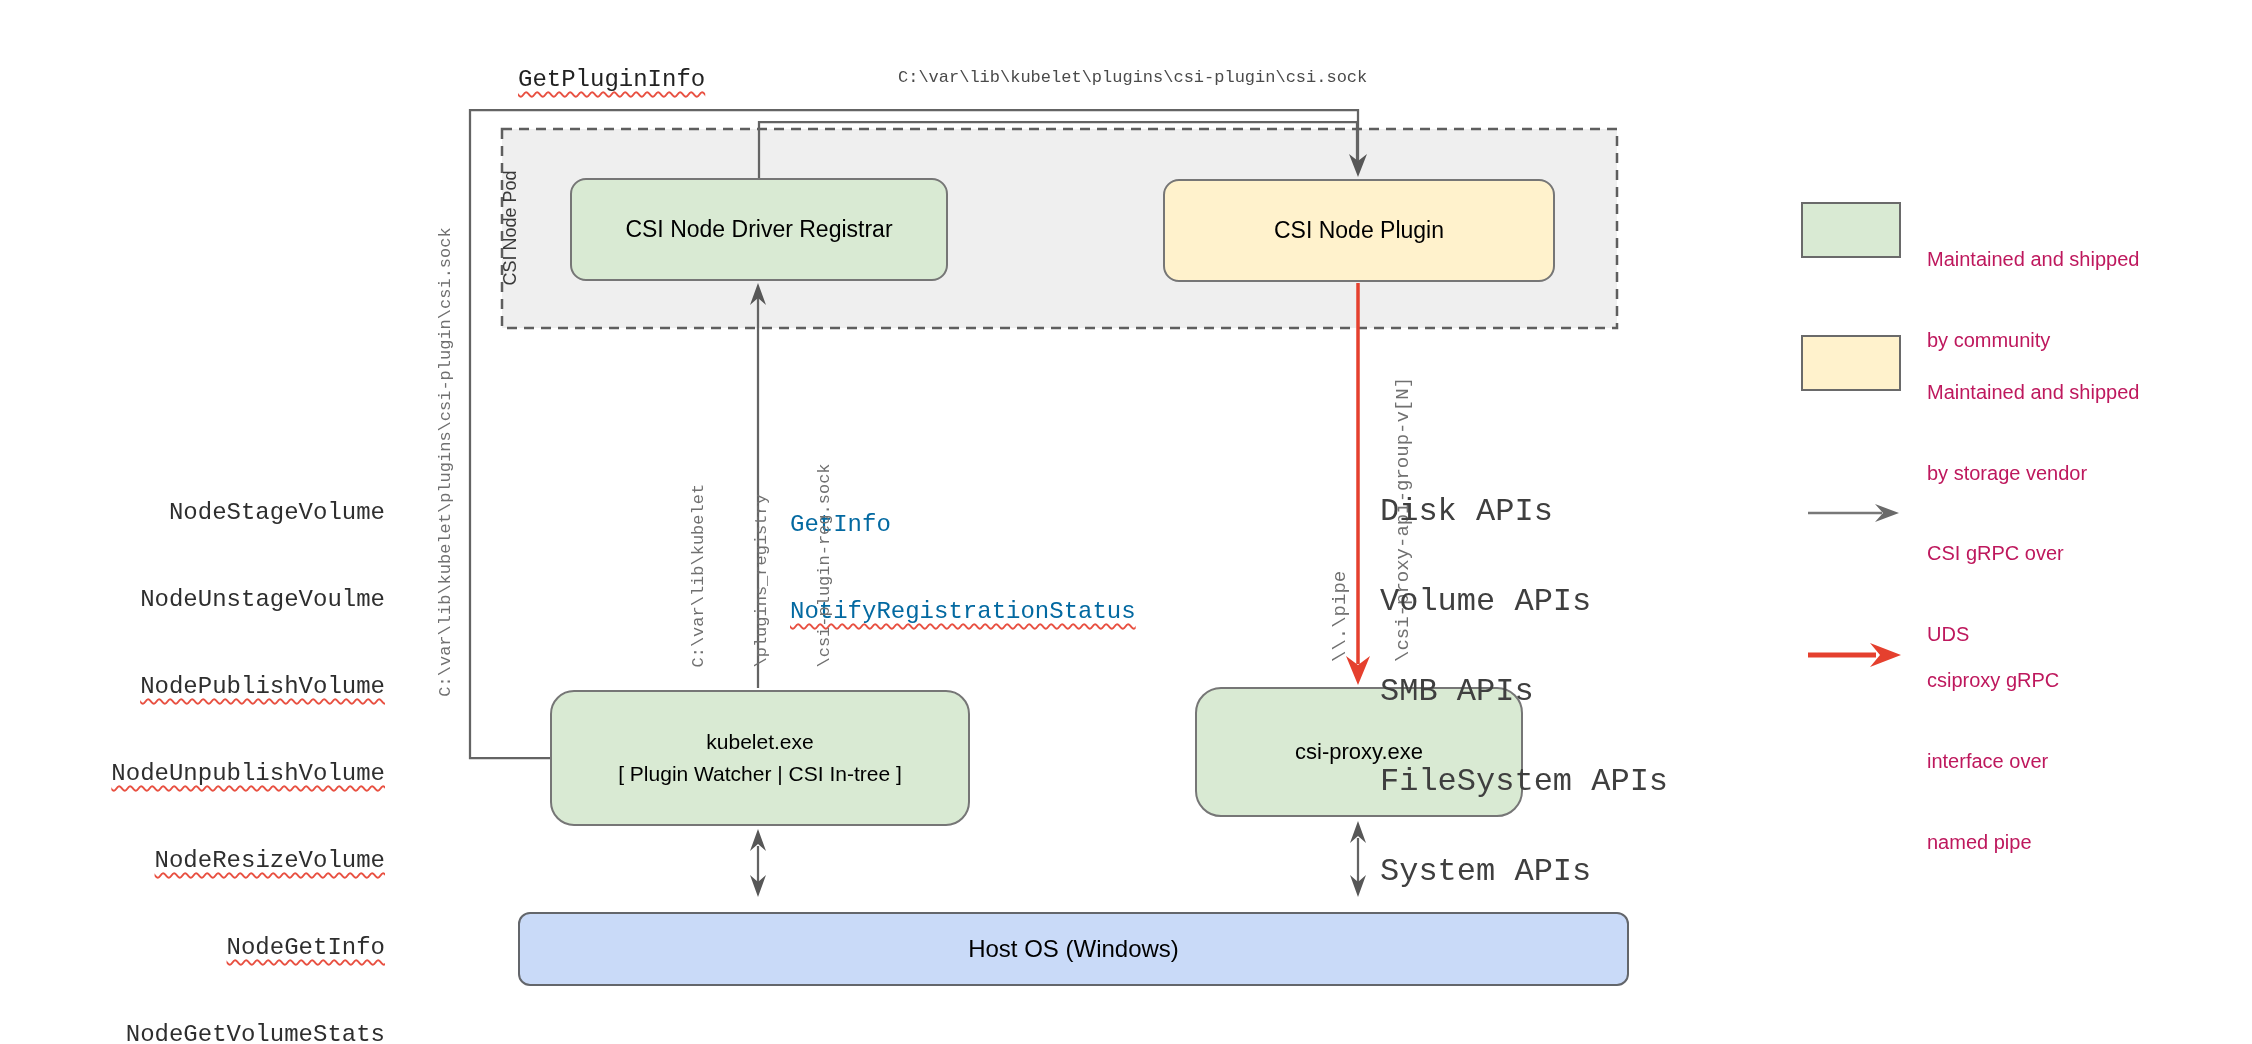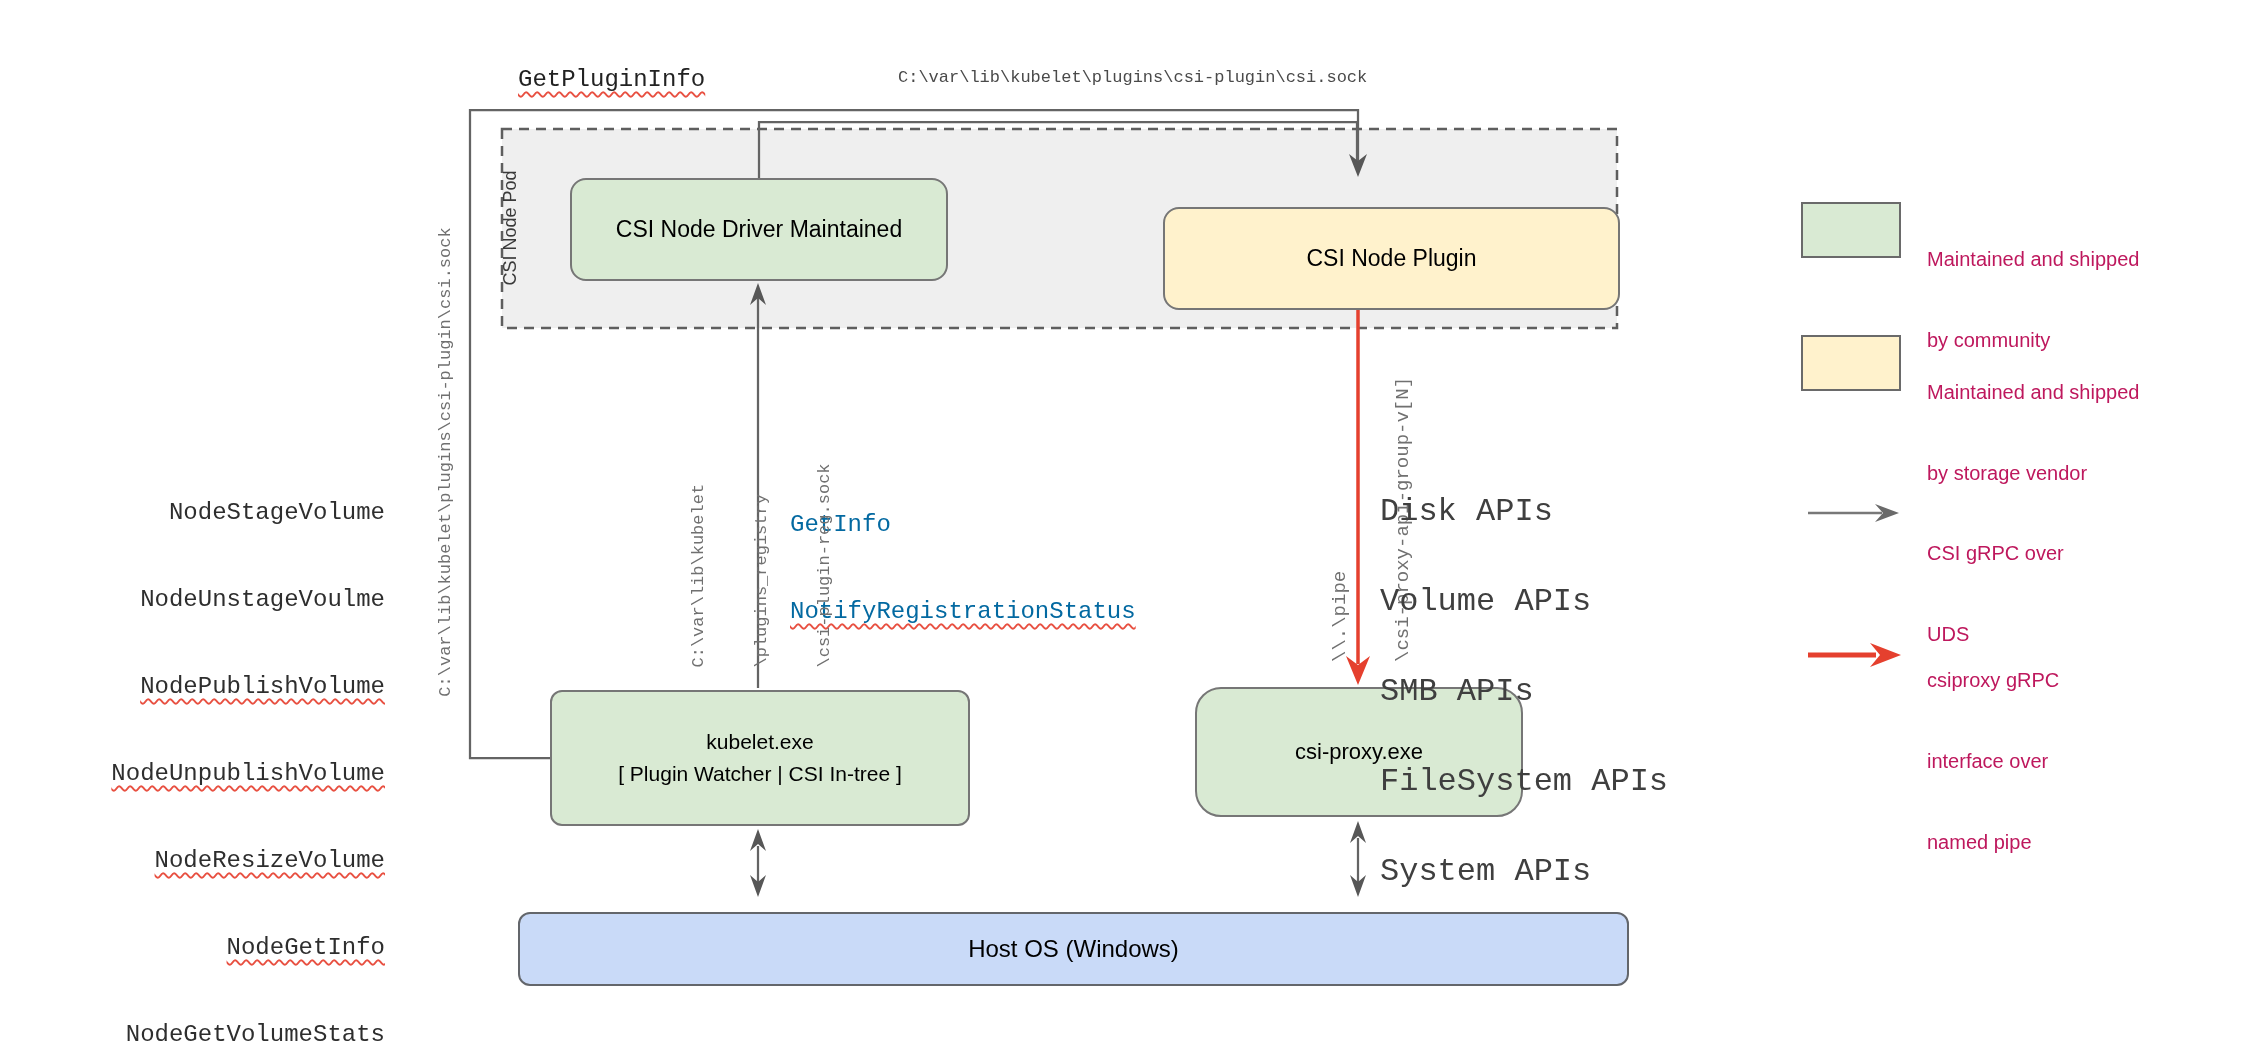--- a/index.html
+++ b/index.html
@@ -52,25 +52,25 @@
     <path d="M 1358,897 L 1350,875 L 1358,882 L 1366,875 Z" fill="#575757"></path>
 
     <path d="M 1808,513 L 1882,513" fill="none" stroke="#787878" stroke-width="2.5"></path>
     <path d="M 1899,513 L 1875,504 L 1883,513 L 1875,522 Z" fill="#6a6a6a"></path>
     <path d="M 1808,655 L 1876,655" fill="none" stroke="#e5402e" stroke-width="5"></path>
     <path d="M 1901,655 L 1870,643 L 1880,655 L 1870,667 Z" fill="#e5402e"></path>
   </svg>
 
   <div class="lbl rot" style="left:446px;top:217px;width:130px;height:22px;font-size:18px;color:#3a3a3a;text-align:center;">CSI Node Pod</div>
 
-  <div class="box rounded green" style="left:570px;top:178px;width:378px;height:103px;font-size:23px;">CSI Node Driver Maintained</div>
+  <div class="box rounded green" style="left:570px;top:178px;width:378px;height:103px;font-size:23px;">CSI Node Driver Registrar</div>
 
-  <div class="box rounded yellow" style="left:1163px;top:179px;width:457px;height:103px;font-size:23px;margin-top:28px;">CSI Node Plugin</div>
+  <div class="box rounded yellow" style="left:1163px;top:179px;width:392px;height:103px;font-size:23px;">CSI Node Plugin</div>
 
-  <div class="box rounded green" style="left:550px;top:690px;width:420px;height:136px;border-radius:12px;font-size:21px;line-height:32px;flex-direction:column;">
+  <div class="box rounded green" style="left:550px;top:690px;width:420px;height:136px;border-radius:24px;font-size:21px;line-height:32px;flex-direction:column;">
     <div>kubelet.exe</div>
     <div>[ Plugin Watcher | CSI In-tree ]</div>
   </div>
 
   <div class="box rounded green" style="left:1195px;top:687px;width:328px;height:130px;border-radius:26px;font-size:22px;">csi-proxy.exe</div>
 
   <div class="box blue" style="left:518px;top:900px;width:1111px;height:74px;border:2px solid #63666b;border-radius:12px;font-size:24px;">Host OS (Windows)</div>
 
   <span class="lbl mono wavy" style="left:518px;top:66px;font-size:24px;color:#222;">GetPluginInfo</span>
   <span class="lbl mono" style="left:898px;top:68px;font-size:17px;color:#4a4a4a;">C:\var\lib\kubelet\plugins\csi-plugin\csi.sock</span>

